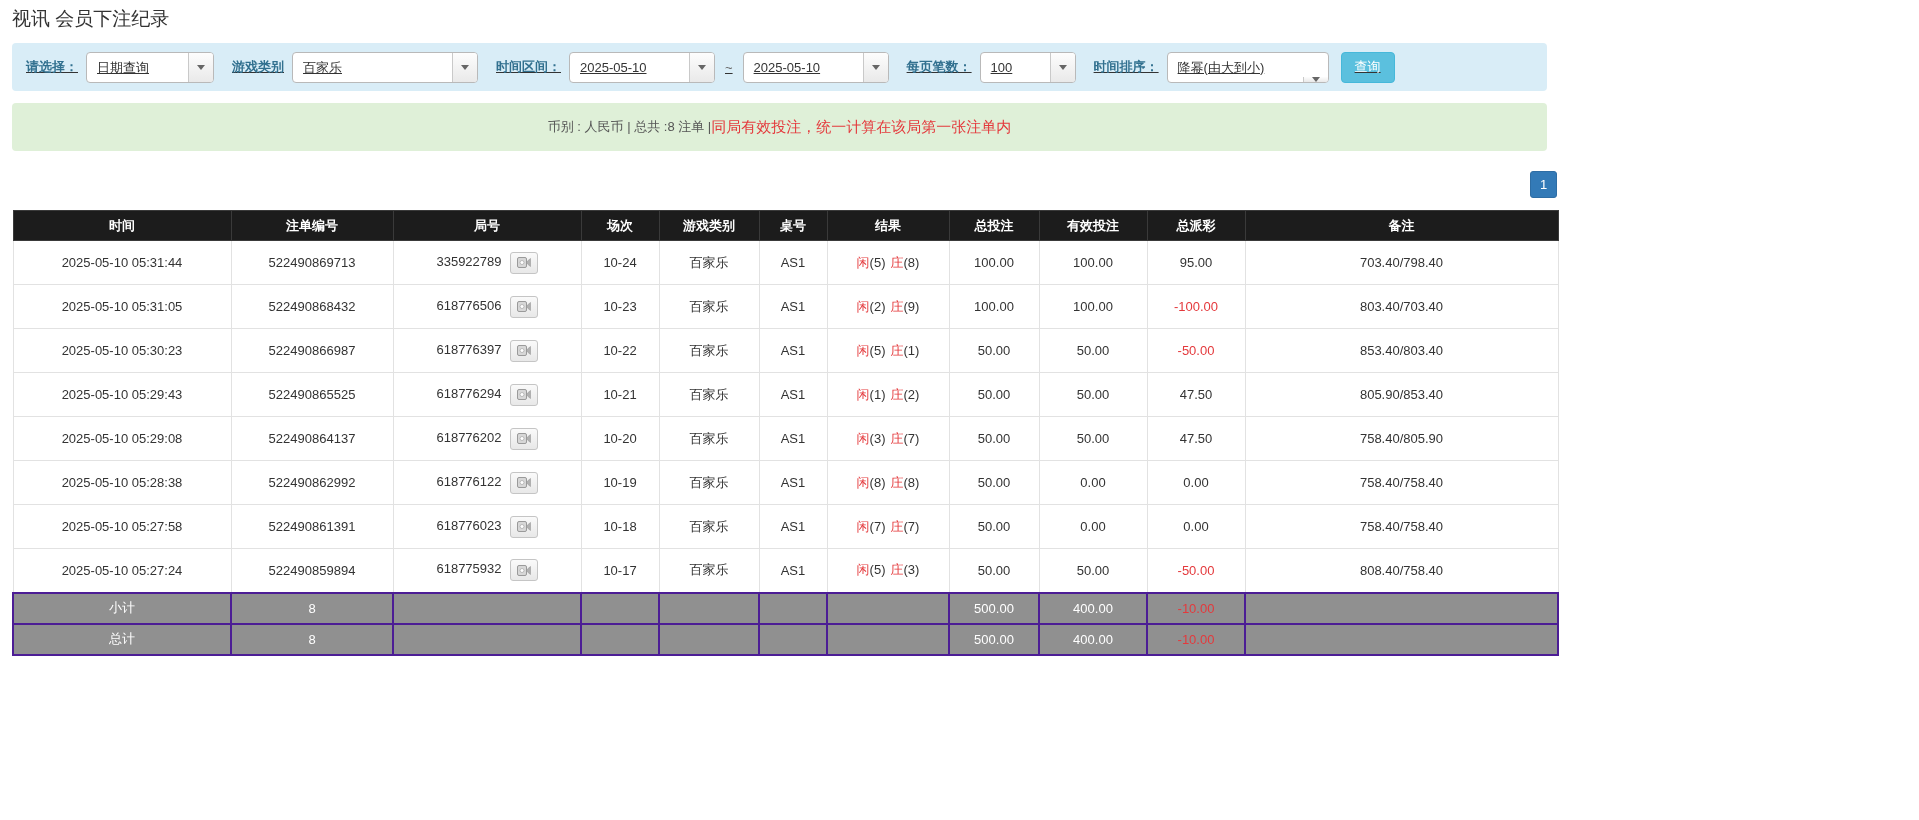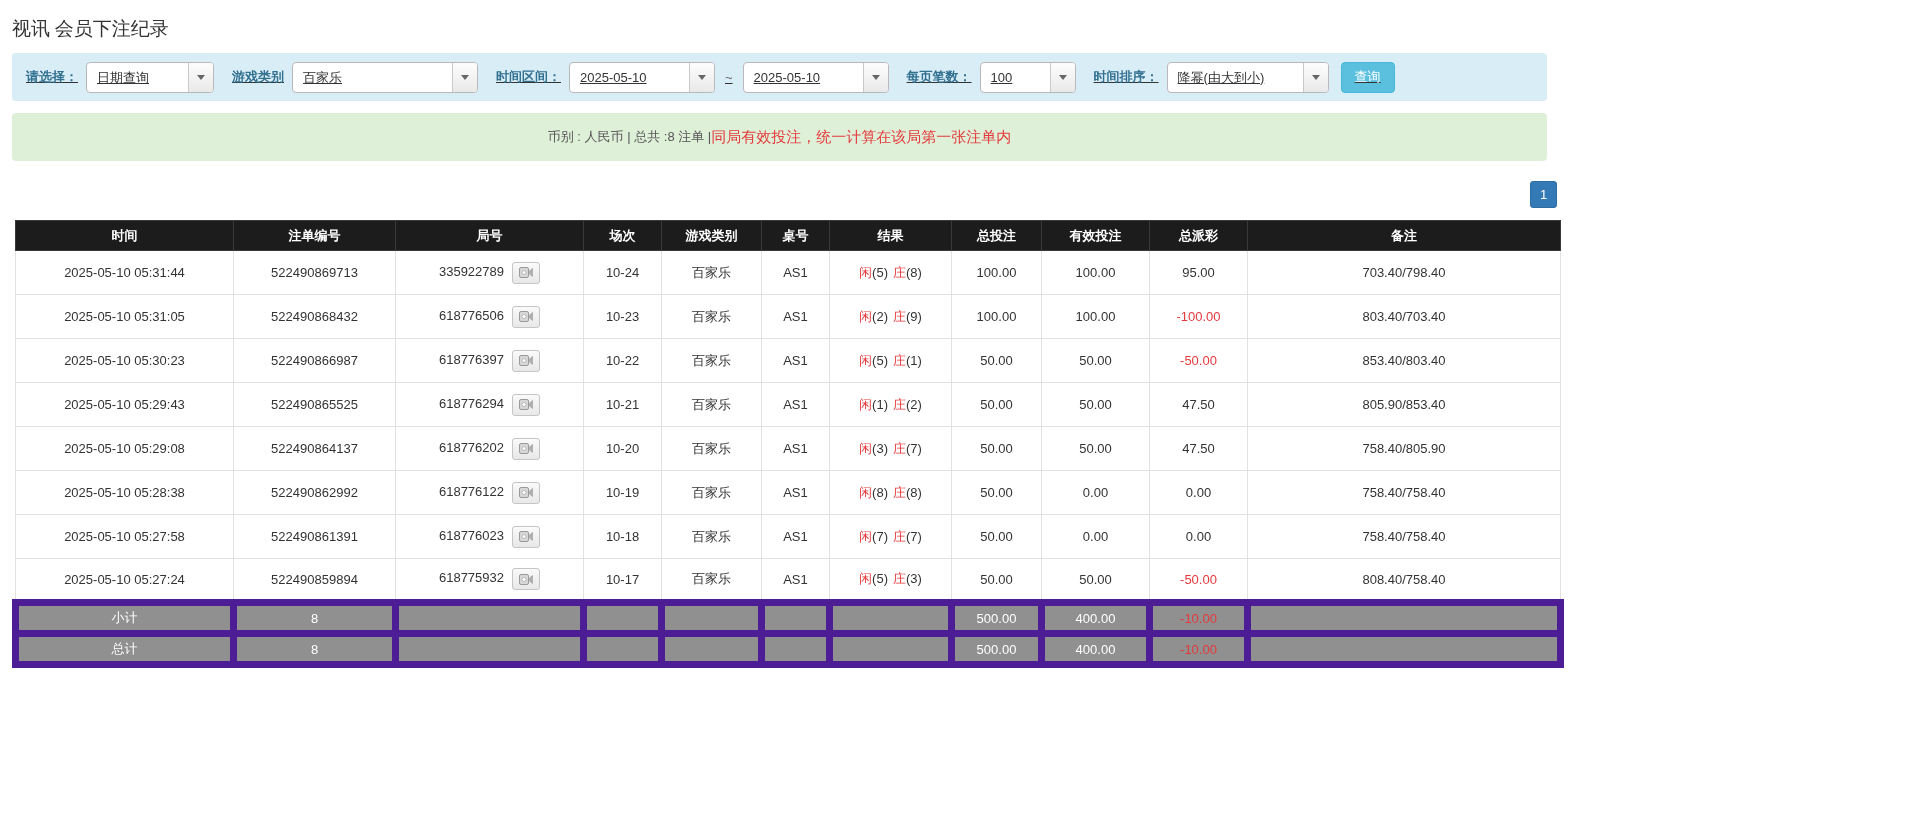--- a/index.html
+++ b/index.html
@@ -9,23 +9,22 @@
     font-size: 13px;
     color: #333;
     width: 1919px;
   }
   .container { width: 1557px; padding: 0 0 60px 12px; }
 
   .page-title {
     font-size: 19px;
     font-weight: 400;
     color: #333;
-    padding: 16px 0 11px 0;
+    padding: 6px 0 11px 0;
     margin: 0;
-    font-family: Liberation Serif, serif;
   }
 
   
   .filter-bar {
     background: #d9edf7;
     border-radius: 4px;
     height: 48px;
     display: flex;
     align-items: center;
     padding: 0 14px;
@@ -72,21 +71,21 @@
   .caret {
     width: 0; height: 0;
     border-left: 4px solid transparent;
     border-right: 4px solid transparent;
     border-top: 5px solid #666;
   }
   .w-select { width: 128px; }
   .w-game { width: 186px; }
   .w-date { width: 146px; }
   .w-size { width: 96px; justify-content: space-between; }
-  .w-sort { width: 162px; }
+  .w-sort { width: 162px; align-items: flex-end; }
   .tilde { color: #666; padding: 0 2px; }
   .search-btn {
     background: #5bc0de;
     border: 1px solid #46b8da;
     color: #fff;
     font-size: 13px;
     border-radius: 4px;
     height: 31px;
     padding: 0 13px;
     cursor: pointer;
@@ -172,21 +171,21 @@
     border: 1px solid #c5c5c5;
     border-radius: 3px;
     cursor: pointer;
     padding: 0;
   }
 
   tr.footer-row td {
     background: #909090;
     color: #fff;
     height: 31px;
-    border: 7px solid #4c1d95;
+    border: 2px solid #4c1d95;
     font-size: 13px;
   }
   tr.total-row td { border-top: 2px solid #7f1d1d; }
 </style>
 </head>
 <body>
 
 <div class="container">
 
   <h1 class="page-title">视讯 会员下注纪录</h1>

